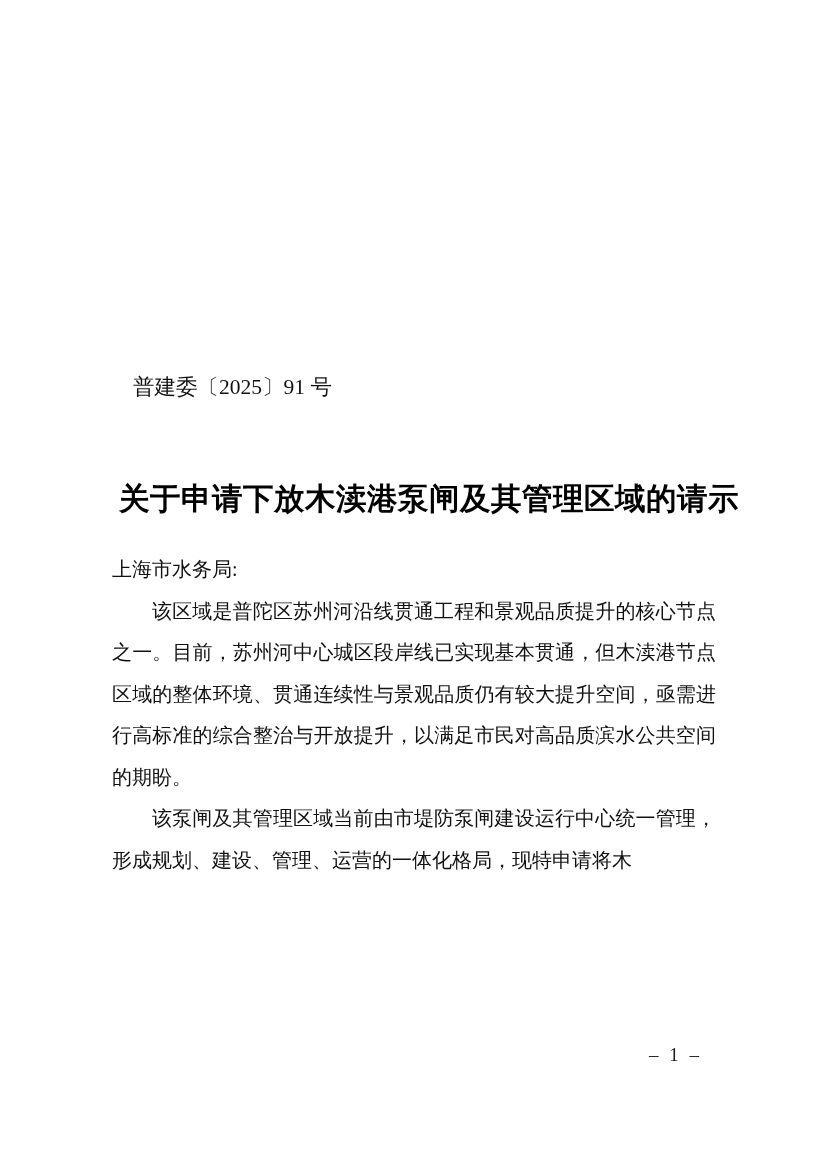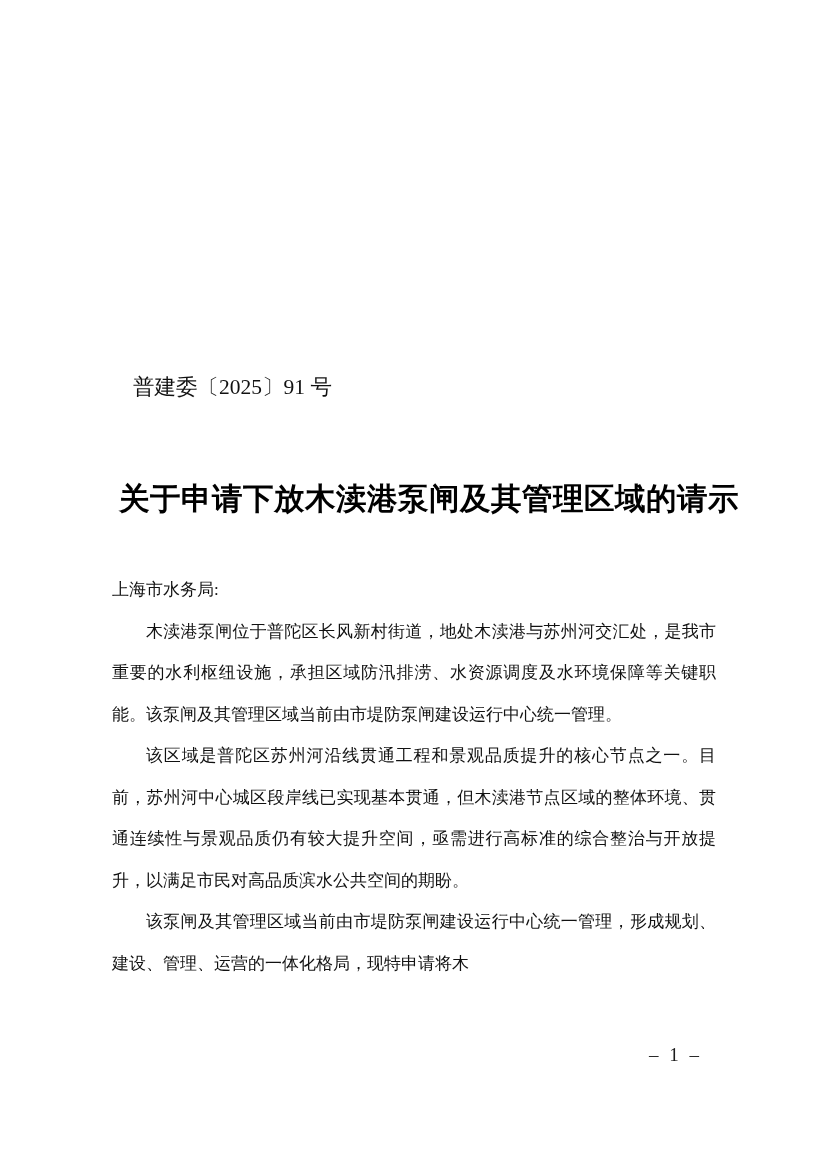--- a/index.html
+++ b/index.html
@@ -16,24 +16,25 @@
     color: #111111;
     overflow: hidden;
   }
   .doc-header {
     position: absolute;
     top: 374px;
     left: 133px;
     right: 118px;
     display: flex;
     justify-content: space-between;
-    align-items: flex-end;
+    align-items: flex-start;
     font-size: 21.5px;
     line-height: 27px;
     white-space: pre;
+    flex-direction: column;
   }
   .issuer {
     white-space: pre;
   }
   .issuer .issuer-label {
     margin-right: 10px;
   }
   .doc-title {
     position: absolute;
     top: 463px;
@@ -44,25 +45,24 @@
     font-size: 30.5px;
     font-weight: bold;
     color: #000000;
     letter-spacing: 0.5px;
   }
   .doc-body {
     position: absolute;
     top: 549px;
     left: 112px;
     width: 604px;
-    font-size: 17px;
+    font-size: 20px;
     line-height: 41.5px;
     text-align: justify;
     text-justify: inter-character;
-    margin-top: 20px;
   }
   .doc-body p {
     margin: 0;
     text-indent: 2em;
   }
   .doc-body p.salutation {
     text-indent: 0;
   }
   .page-number {
     position: absolute;
@@ -81,20 +81,19 @@
 <div class="page">
 
   <div class="doc-header">
     <span class="doc-number">普建委〔2025〕91 号</span>
   </div>
 
   <h1 class="doc-title">关于申请下放木渎港泵闸及其管理区域的请示</h1>
 
   <div class="doc-body">
     <p class="salutation">上海市水务局:</p>
-    <p>木渎港泵闸位于普陀区长风新村街道，地处木渎港与苏州河交汇处，是我市重要的水利枢纽设施，承担区域防汛排涝、水资源调度及水环境保障等关键职能。该泵闸及其管理区域当前由市堤防泵闸建设运行中心统一管理。</p>
     <p>该区域是普陀区苏州河沿线贯通工程和景观品质提升的核心节点之一。目前，苏州河中心城区段岸线已实现基本贯通，但木渎港节点区域的整体环境、贯通连续性与景观品质仍有较大提升空间，亟需进行高标准的综合整治与开放提升，以满足市民对高品质滨水公共空间的期盼。</p>
     <p>该泵闸及其管理区域当前由市堤防泵闸建设运行中心统一管理，形成规划、建设、管理、运营的一体化格局，现特申请将木</p>
   </div>
 
   <div class="page-number">– 1 –</div>
 
 </div>
 
 </body></html>

